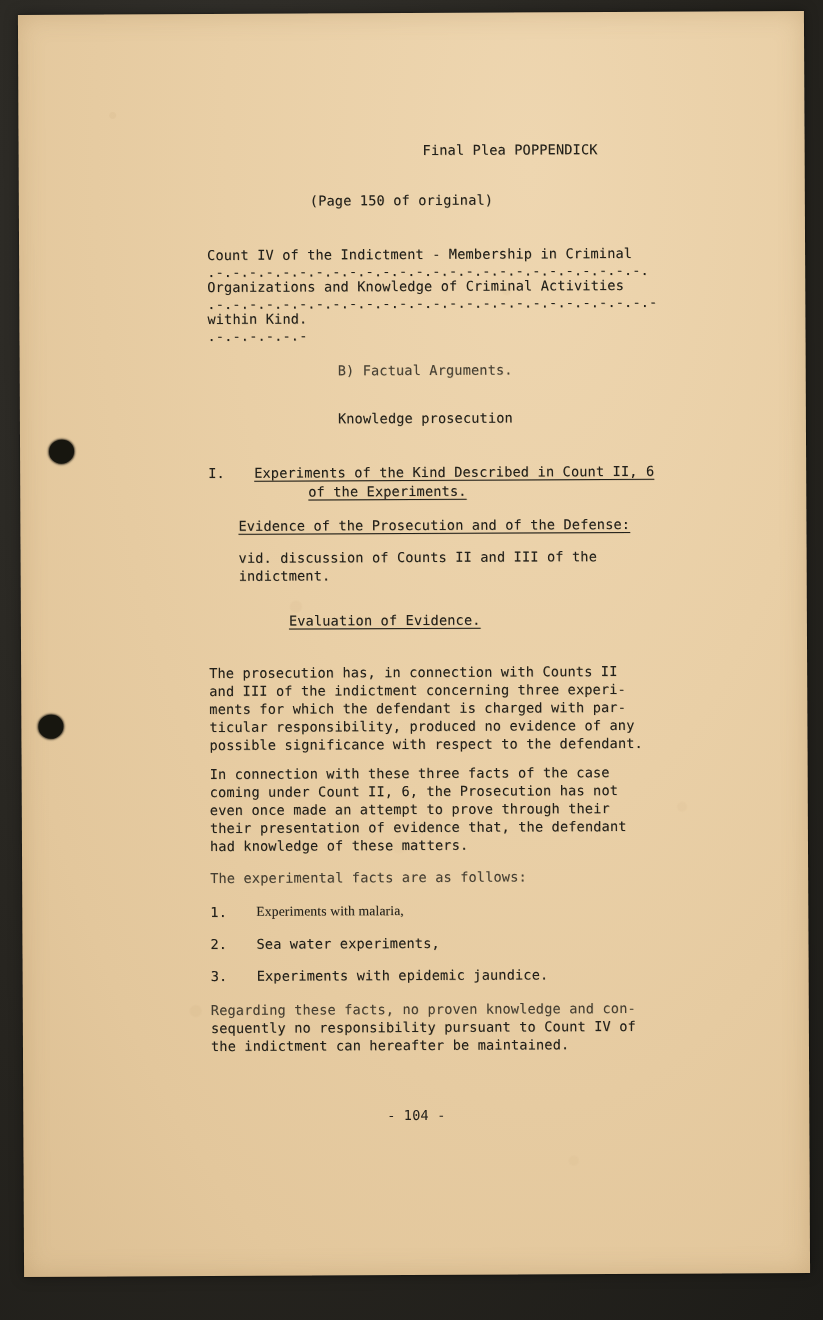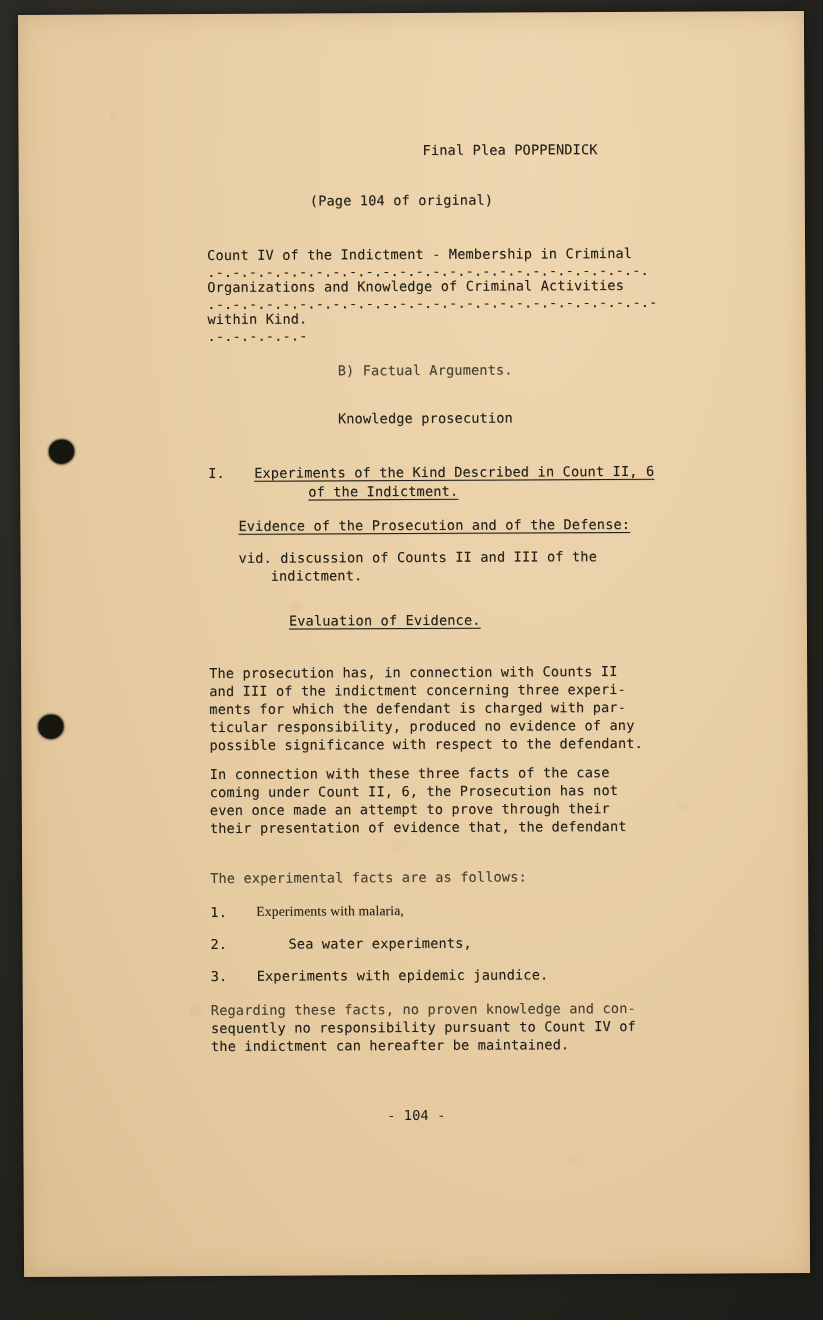--- a/index.html
+++ b/index.html
@@ -123,64 +123,65 @@
 
 <div id="paper">
 
   <div class="punch-hole" id="punch-hole-top"></div>
   <div class="punch-hole" id="punch-hole-bottom"></div>
 
   <div id="typed-page">
 
     <div class="ln" style="left:404px; top:128px;">Final Plea POPPENDICK</div>
 
-    <div class="ln" style="left:291px; top:178px;">(Page 104 of original)</div>
+    <div class="ln" style="left:291px; top:178px;">(Page 150 of original)</div>
 
     <div class="ln margin-left" style="top:232px;">Count IV of the Indictment - Membership in Criminal</div>
     <div class="ln margin-left rule-row" style="top:249px;">.-.-.-.-.-.-.-.-.-.-.-.-.-.-.-.-.-.-.-.-.-.-.-.-.-.-.</div>
 
     <div class="ln margin-left" style="top:264px;">Organizations and Knowledge of Criminal Activities</div>
     <div class="ln margin-left rule-row" style="top:281px;">.-.-.-.-.-.-.-.-.-.-.-.-.-.-.-.-.-.-.-.-.-.-.-.-.-.-.-</div>
 
     <div class="ln margin-left" style="top:296px;">within Kind.</div>
     <div class="ln margin-left rule-row" style="top:313px;">.-.-.-.-.-.-</div>
 
     <div class="ln faint" style="left:318px; top:348px;text-align:right;">B) Factual Arguments.</div>
 
     <div class="ln" style="left:318px; top:396px;">Knowledge prosecution</div>
 
     <div class="ln" style="left:188px; top:450px;">I.</div>
     <div class="ln u-line" style="left:234px; top:450px;">Experiments of the Kind Described in Count II, 6</div>
-    <div class="ln u-line" style="left:288px; top:469px;">of the Indictment.</div>
+    <div class="ln u-line" style="left:288px; top:469px;">of the Experiments.</div>
 
     <div class="ln u-line" style="left:218px; top:503px;">Evidence of the Prosecution and of the Defense:</div>
 
     <div class="ln" style="left:218px; top:535px;">vid. discussion of Counts II and III of the</div>
-    <div class="ln" style="left:218px; top:553px;margin-left:32px;">indictment.</div>
+    <div class="ln" style="left:218px; top:553px;">indictment.</div>
 
     <div class="ln u-line" style="left:268px; top:598px;">Evaluation of Evidence.</div>
 
     <div class="ln margin-left" style="top:650px;">The prosecution has, in connection with Counts II</div>
     <div class="ln margin-left" style="top:668px;">and III of the indictment concerning three experi-</div>
     <div class="ln margin-left" style="top:686px;">ments for which the defendant is charged with par-</div>
     <div class="ln margin-left" style="top:704px;">ticular responsibility, produced no evidence of any</div>
     <div class="ln margin-left" style="top:722px;">possible significance with respect to the defendant.</div>
 
     <div class="ln margin-left" style="top:751px;">In connection with these three facts of the case</div>
     <div class="ln margin-left" style="top:769px;">coming under Count II, 6, the Prosecution has not</div>
     <div class="ln margin-left" style="top:787px;">even once made an attempt to prove through their</div>
     <div class="ln margin-left" style="top:805px;">their presentation of evidence that, the defendant</div>
+    <div class="ln margin-left" style="top:823px;">had knowledge of these matters.</div>
 
     <div class="ln margin-left faint" style="top:855px;">The experimental facts are as follows:</div>
 
     <div class="ln margin-left" style="top:889px;">1.</div>
     <div class="ln" style="left:234px; top:889px;font-family:Liberation Serif, serif;">Experiments with malaria,</div>
 
     <div class="ln margin-left" style="top:921px;">2.</div>
-    <div class="ln" style="left:234px; top:921px;margin-left:32px;">Sea water experiments,</div>
+    <div class="ln" style="left:234px; top:921px;">Sea water experiments,</div>
 
     <div class="ln margin-left" style="top:953px;">3.</div>
     <div class="ln" style="left:234px; top:953px;">Experiments with epidemic jaundice.</div>
 
     <div class="ln margin-left faint" style="top:987px;">Regarding these facts, no proven knowledge and con-</div>
     <div class="ln margin-left" style="top:1005px;">sequently no responsibility pursuant to Count IV of</div>
     <div class="ln margin-left" style="top:1023px;">the indictment can hereafter be maintained.</div>
 
     <div id="page-number-line" style="top:1093px;">- 104 -</div>
 

